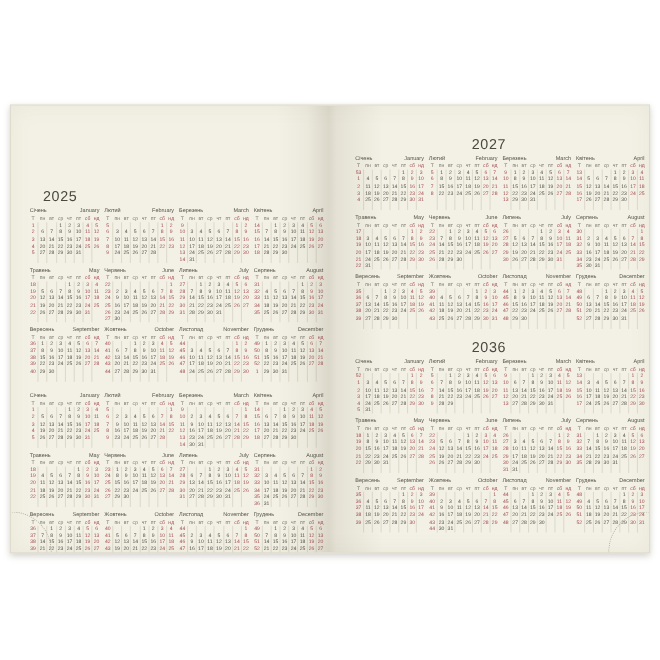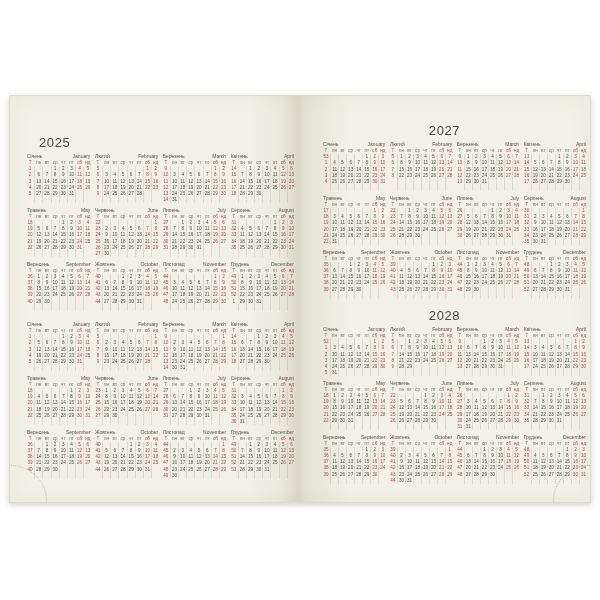--- a/index.html
+++ b/index.html
@@ -9,21 +9,21 @@
   }
   html,body{margin:0;padding:0;}
   body{width:600px;height:600px;background:#ffffff;font-family:"Liberation Sans",sans-serif;}
   .canvas{position:relative;width:600px;height:600px;background:#ffffff;overflow:hidden;}
   .spread{
     position:absolute;left:9px;top:95px;width:582px;height:408px;box-sizing:border-box;
     background:var(--paper);border:1px solid #dfdccd;display:flex;overflow:hidden;
     box-shadow:0 2px 6px rgba(90,85,65,.28), inset 0 0 20px rgba(120,110,80,.07);
   }
   .page{position:relative;width:50%;height:100%;box-sizing:border-box;}
-  .page.left{padding:40px 5px 0 16px;}
+  .page.left{padding:40px 5px 0 16px;margin-top:36px;}
   .page.right{padding:28px 3px 0 22px;}
   .year{font-size:13px;line-height:14px;margin:0 0 3px 0;color:var(--year);
         font-weight:400;letter-spacing:.6px;}
   .page.left .year{text-align:left;padding-left:13px;}
   .page.right .year{text-align:center;padding-right:20px;}
   .year-block + .year-block{margin-top:10px;}
   .months{display:grid;grid-template-columns:repeat(4,1fr);column-gap:2.5px;row-gap:3.5px;}
   .mname{display:flex;justify-content:space-between;height:7px;font-size:5px;line-height:7px;
          color:var(--name);padding:0 1px;white-space:nowrap;}
   .mgrid{display:grid;grid-template-columns:repeat(8,1fr);grid-auto-rows:6.2px;}
@@ -2364,21 +2364,21 @@
                 <div class="cell line"></div>
                 <div class="cell line"></div>
                 <div class="cell line"></div>
                 <div class="cell line acc"></div>
                 <div class="cell line acc"></div>
               </div>
             </div>
           </div>
       </section>
       <section class="year-block">
-        <h2 class="year">2028</h2>
+        <h2 class="year">2036</h2>
         <div class="months">
             <div class="month">
               <div class="mname">
                 <span>Січень</span>
                 <span>January</span>
               </div>
               <div class="mgrid">
                 <div class="cell hdr c0">Т</div>
                 <div class="cell hdr">пн</div>
                 <div class="cell hdr">вт</div>

